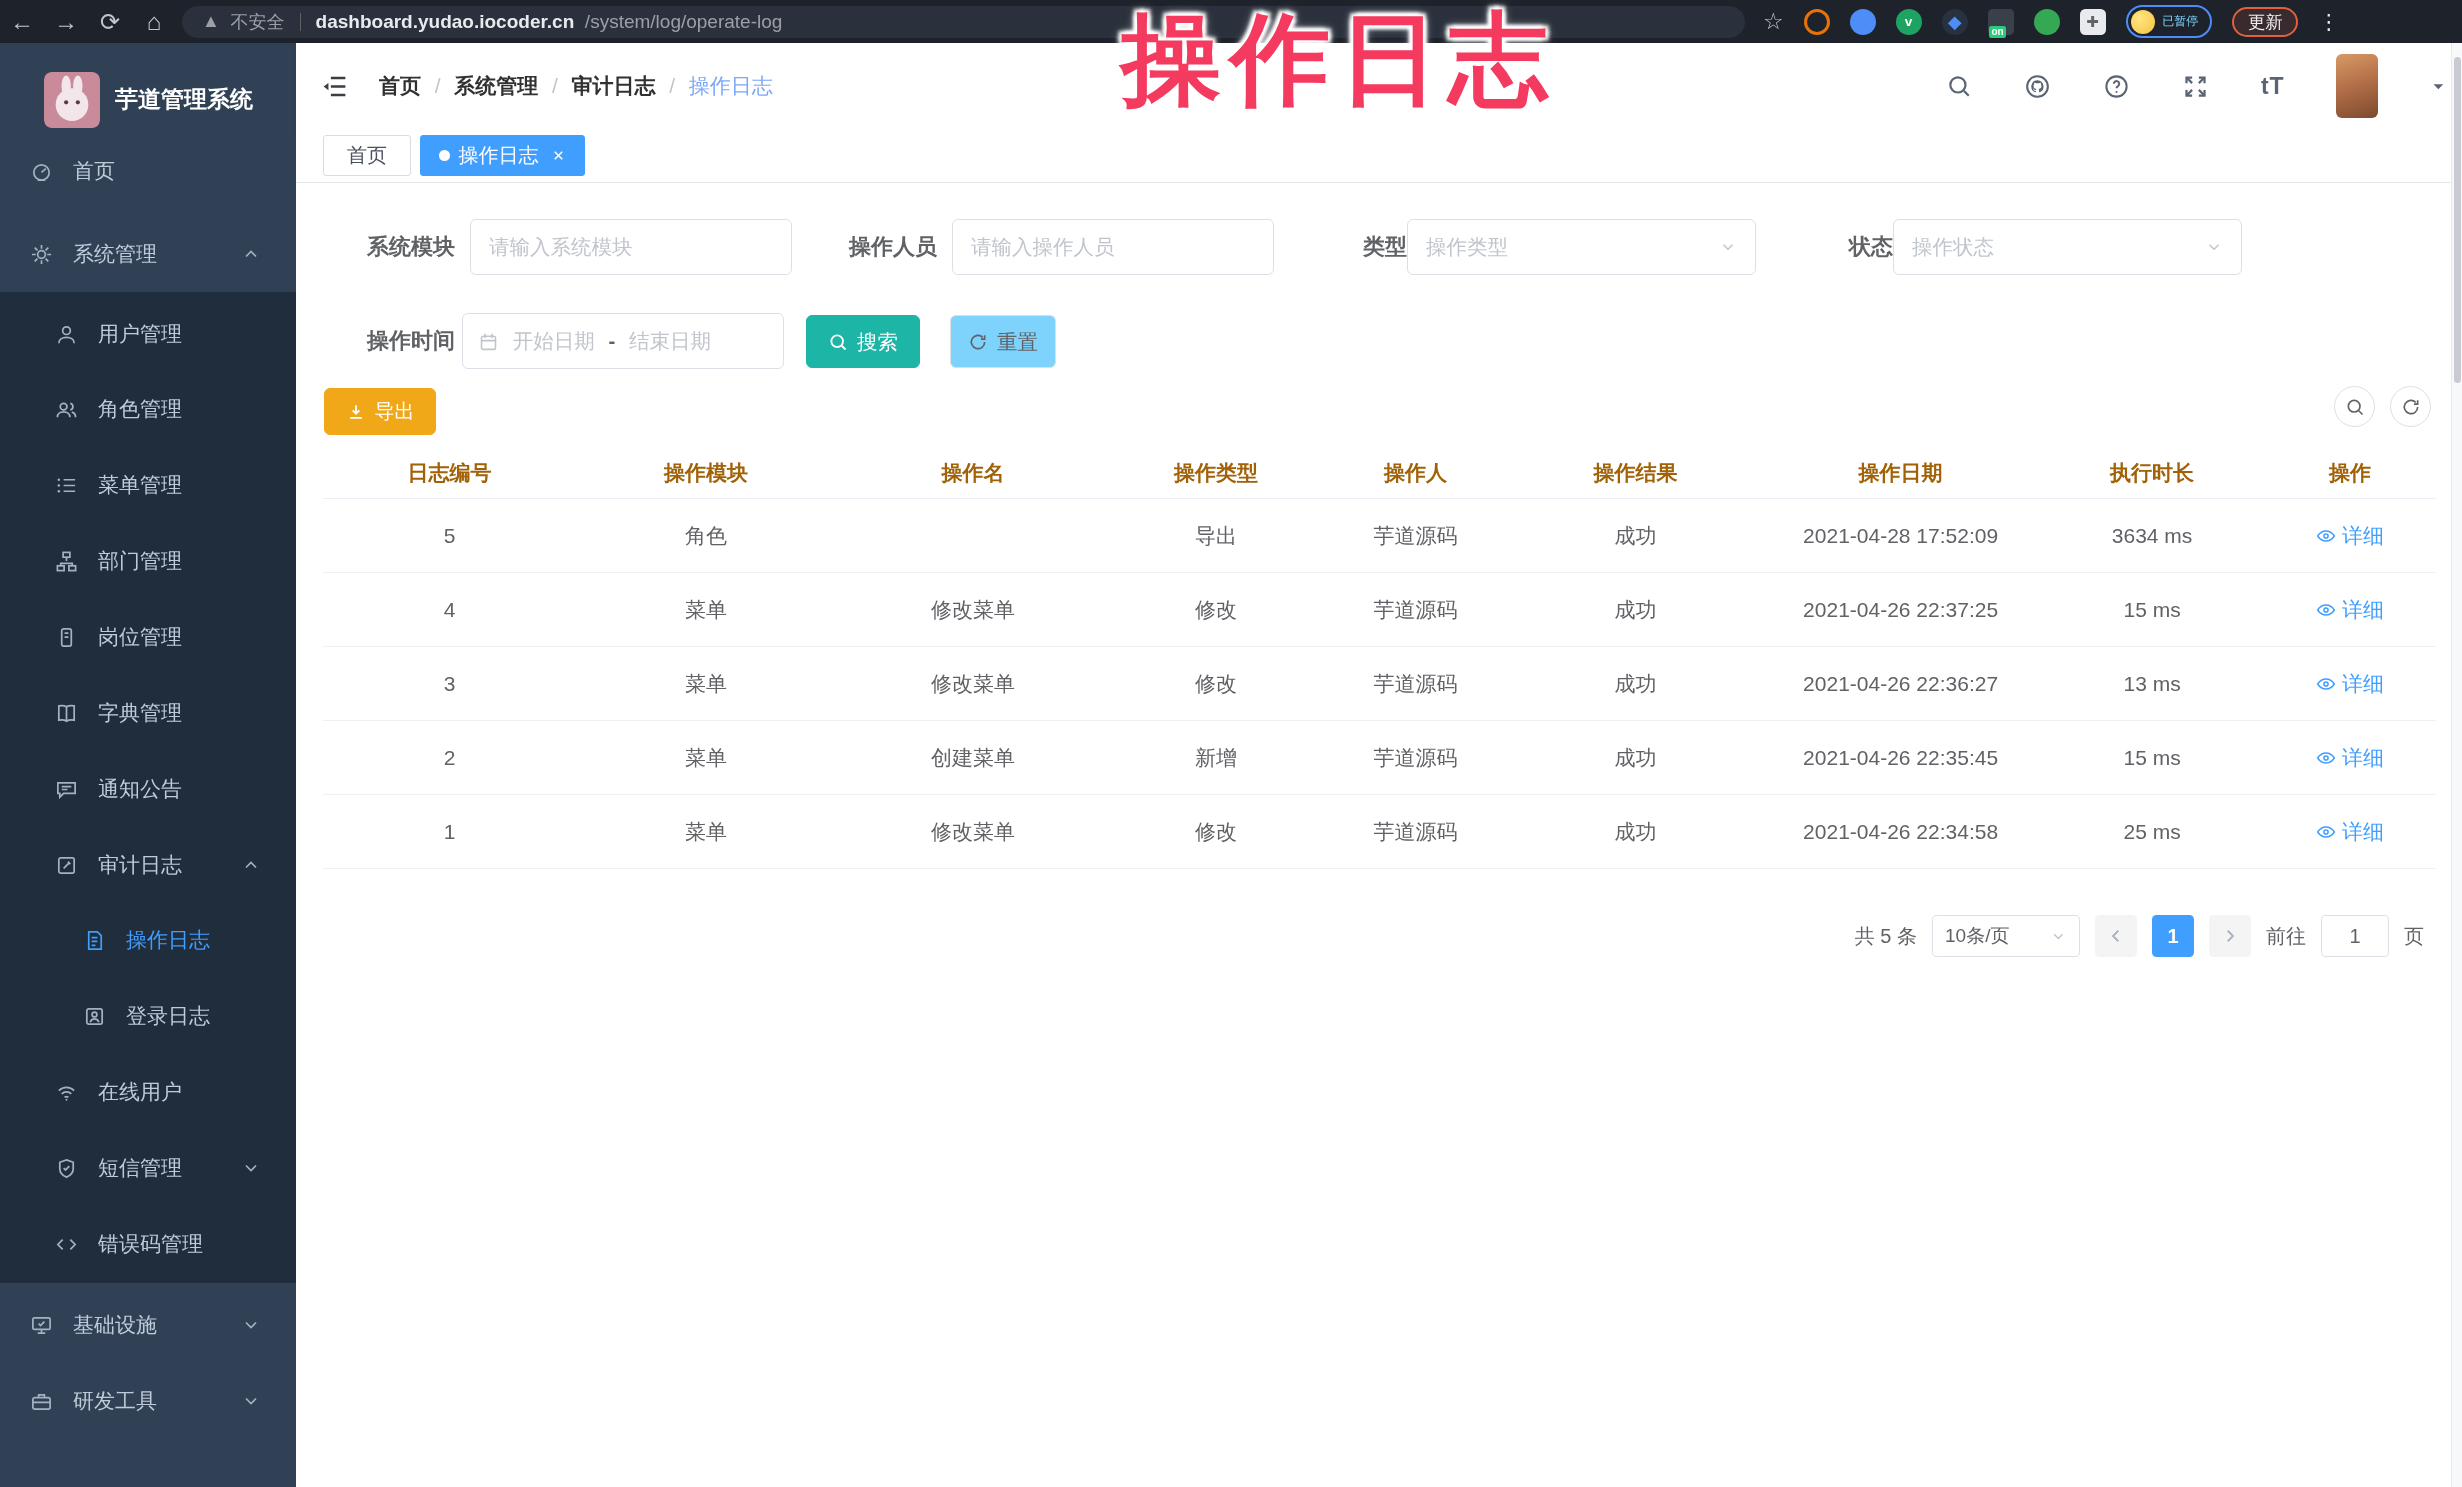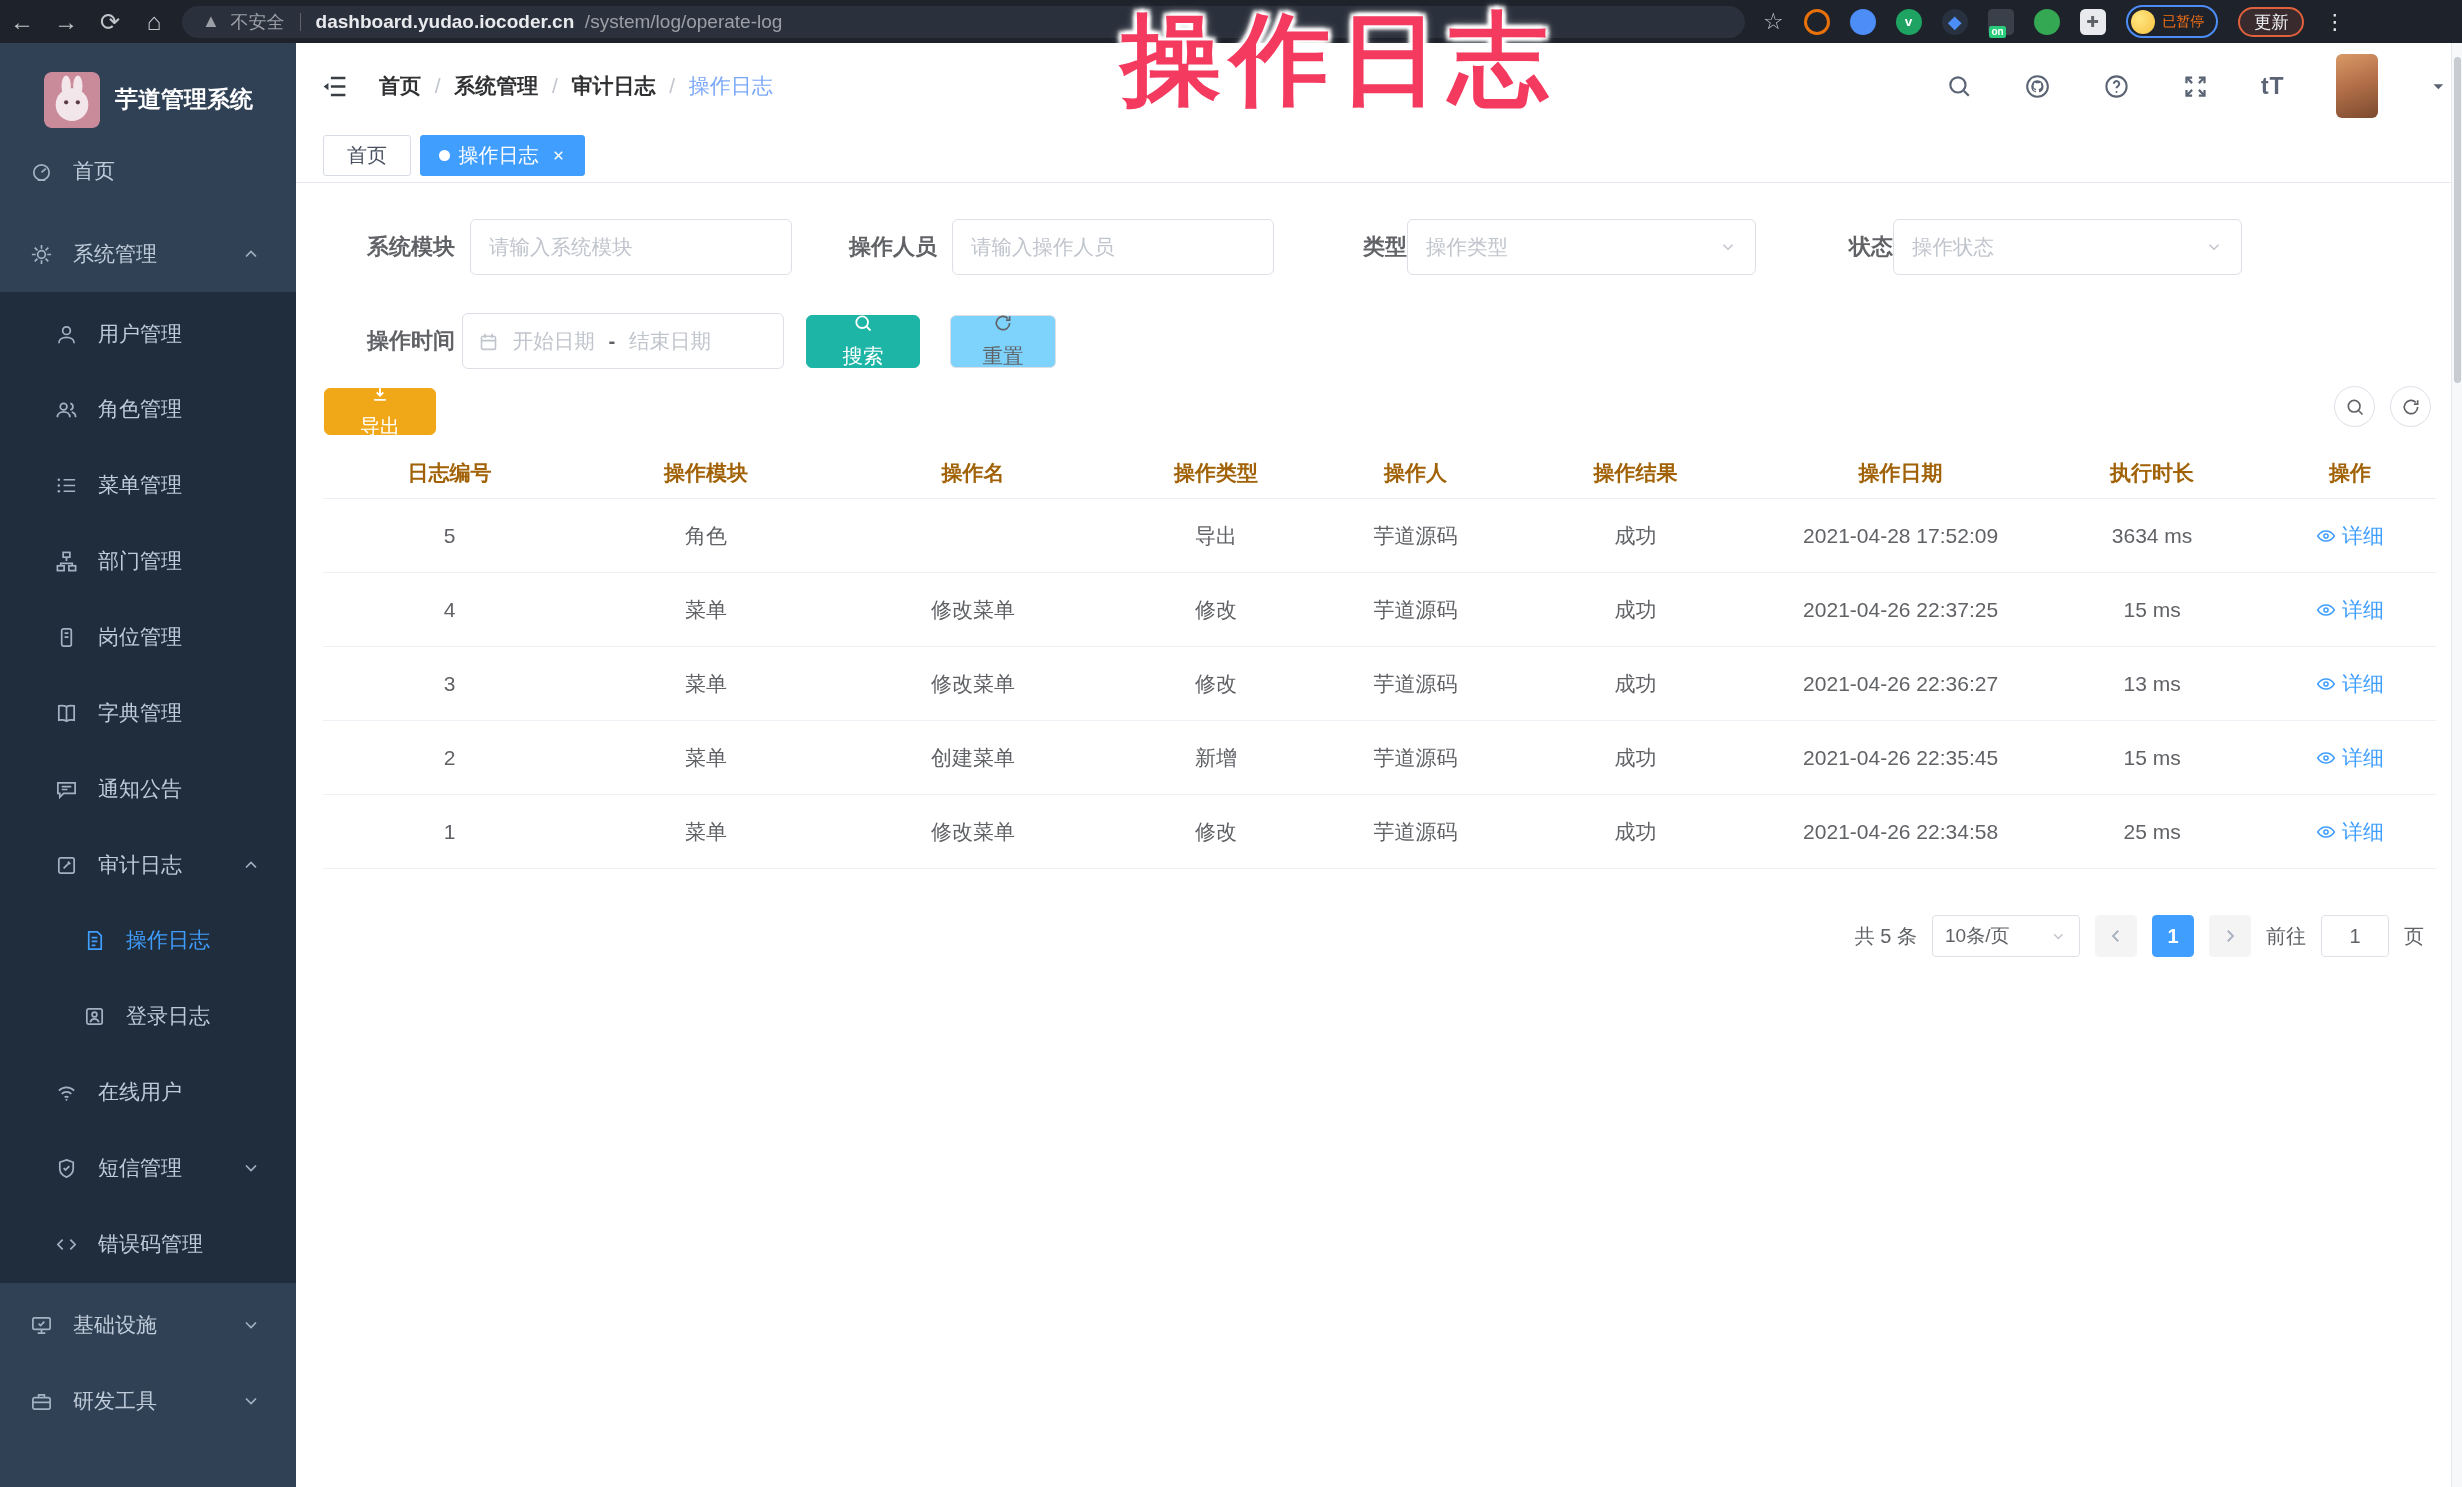--- a/index.html
+++ b/index.html
@@ -26,21 +26,21 @@
   .ext.gem { background:#28313f; color:#4d8df7; font-size:18px; }
   .ext.stack { background:#3a404a; border-radius:4.6px; }
   .ext.stack .on-badge { position:absolute; bottom:-3px; left:1.5px; background:#29cc7a; color:#fff;
      font-size:10px; font-weight:bold; border-radius:2.3px; padding:0 2.3px; line-height:12px; }
   .ext.leaf { background:#35a853; }
   .ext.puzzle { background:#e8eaed; border-radius:5.3px; color:#5f6368; font-size:15px; }
   .profile-pill { height:33px; border:2.3px solid #4d8df7; border-radius:16.7px; display:flex;
      align-items:center; gap:7.6px; padding:0 12px 0 3px; }
   .emoji-face { width:24px; height:24px; border-radius:50%;
      background:radial-gradient(circle at 35% 35%, #ffe680, #f5c242); }
-  .profile-pill span { color:#f97316; font-size:14px; }
+  .profile-pill span { color:#7dd3fc; font-size:12px; }
   .update-pill { height:30px; border:2.3px solid #e0613c; border-radius:15px; background:rgba(224,97,60,.15);
      color:#eceef1; font-size:17.4px; display:flex; align-items:center; padding:0 13.7px; }
   .dots { color:#e8eaed; font-size:21px; margin-right:13.7px; }
 
   
   .sidebar { position:absolute; left:0; top:43px; width:296px; height:1444px; background:#304156; }
   .submenu-bg { position:absolute; left:0; top:249px; width:296px; height:991px; background:#1f2d3d; }
   .logo-row { position:absolute; left:0; top:15px; width:355px; height:83px; display:flex; align-items:center; padding-left:44px; gap:15px; }
   .logo-img { width:56px; height:56px; border-radius:7.6px; overflow:hidden; flex:0 0 56px; }
   .logo-title { color:#ffffff; font-size:23px; font-weight:bold; }
@@ -87,21 +87,21 @@
      background:#fff; display:flex; align-items:center; font-size:20.5px; }
   .f-input input { border:none; outline:none; width:100%; height:100%; border-radius:6px;
      padding:0 18px; font-size:20.5px; color:#606266; font-family:inherit; }
   .f-input input::placeholder { color:#c0c4cc; }
   .ph { color:#c0c4cc; }
   .f-select { padding:0 18px; justify-content:space-between; cursor:pointer; }
   .f-select .chev-d { color:#c0c4cc; display:flex; }
   .f-date { padding:0 15px; gap:13.7px; color:#c0c4cc; }
   .f-date .sep { color:#606266; font-weight:bold; }
   .btn { position:absolute; height:53px; border-radius:6px; display:flex; align-items:center;
-     justify-content:center; gap:9px; font-size:20.5px; cursor:pointer;flex-direction:column; }
+     justify-content:center; gap:9px; font-size:20.5px; cursor:pointer; }
   .btn-search { background:#1cb5a6; color:#fff; border:0.8px solid #1cb5a6; }
   .btn-reset { background:#7dd3fc; color:#606266; border:0.8px solid #dcdfe6; }
   .btn-export { background:#f0a818; color:#fff; border:0.8px solid #f0a818; height:47px; font-size:20px; }
   .circle-btn { position:absolute; width:41px; height:41px; border:0.8px solid #dcdfe6; border-radius:50%;
      background:#fff; display:flex; align-items:center; justify-content:center; color:#606266; cursor:pointer; }
 
   
   .tbl { position:absolute; left:26.6px; top:264px; width:2113px; }
   .tbl-head, .tbl-row { display:grid;
      grid-template-columns:254px 259px 275px 211px 188px 252px 278px 225px 171px; }

